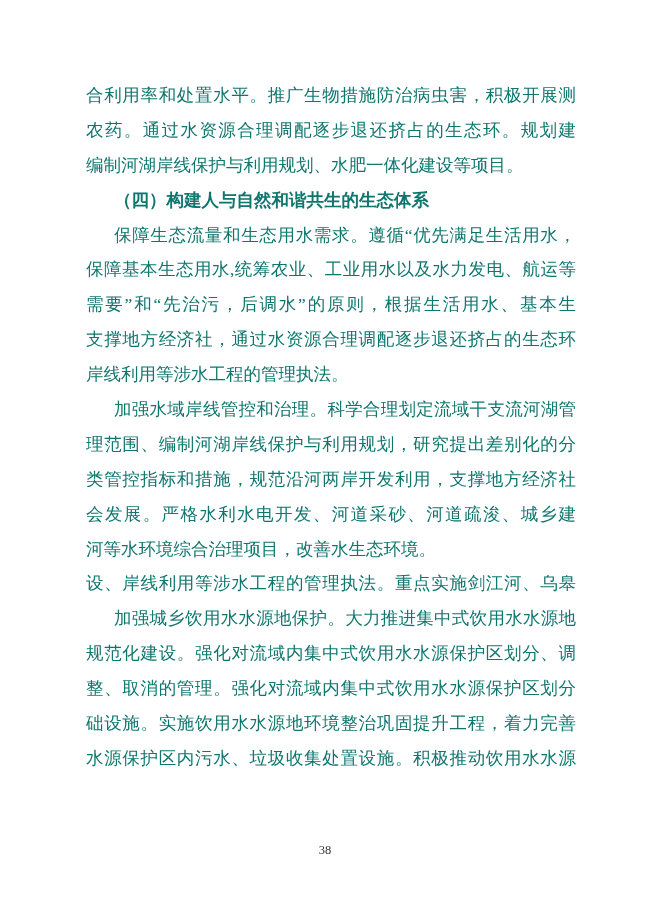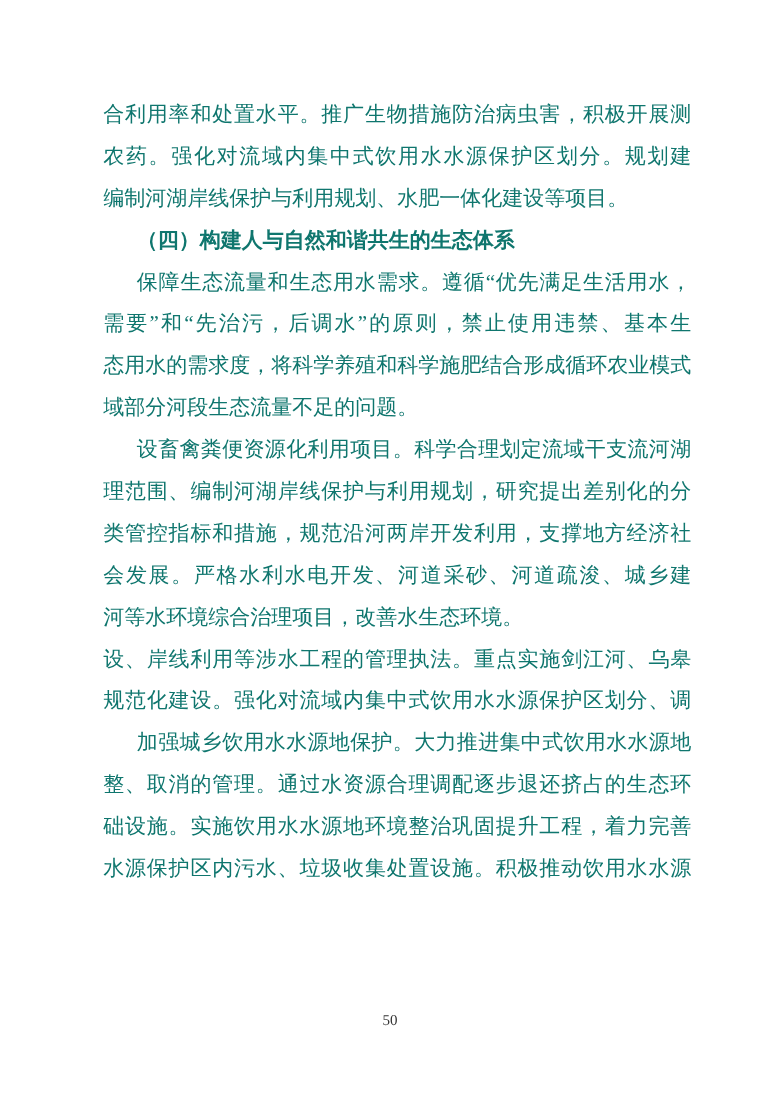--- a/index.html
+++ b/index.html
@@ -51,33 +51,34 @@
     color: #333333;
     font-family: "Liberation Serif", serif;
   }
 </style>
 </head>
 <body>
 
 <div class="page">
   <div class="text-block">
       <div class="line justify"><span class="seg">合利用率和处置水平。推广生物措施防治病虫害，积极开展测</span></div>
-      <div class="line justify"><span class="seg">农药。强化对流域内集中式饮用水水源保护区划分。规划建</span></div>
+      <div class="line justify"><span class="seg">农药。通过水资源合理调配逐步退还挤占的生态环。规划建</span></div>
       <div class="line"><span class="seg">编制河湖岸线保护与利用规划、水肥一体化建设等项目。</span></div>
       <div class="line indent heading"><span class="seg">（四）构建人与自然和谐共生的生态体系</span></div>
       <div class="line justify indent"><span class="seg bold">保障生态流量和生态用水需求。</span><span class="seg">遵循“优先满足生活用水，</span></div>
-      <div class="line justify"><span class="seg">需要”和“先治污，后调水”的原则，禁止使用违禁、基本生</span></div>
-      <div class="line justify"><span class="seg">态用水的需求度，将科学养殖和科学施肥结合形成循环农业模式</span></div>
-      <div class="line"><span class="seg">域部分河段生态流量不足的问题。</span></div>
-      <div class="line justify indent"><span class="seg bold">设畜禽粪便资源化利用项目。</span><span class="seg">科学合理划定流域干支流河湖管</span></div>
+      <div class="line justify"><span class="seg">保障基本生态用水,统筹农业、工业用水以及水力发电、航运等</span></div>
+      <div class="line justify"><span class="seg">需要”和“先治污，后调水”的原则，根据生活用水、基本生</span></div>
+      <div class="line justify"><span class="seg">支撑地方经济社，通过水资源合理调配逐步退还挤占的生态环</span></div>
+      <div class="line"><span class="seg">岸线利用等涉水工程的管理执法。</span></div>
+      <div class="line justify indent"><span class="seg bold">加强水域岸线管控和治理。</span><span class="seg">科学合理划定流域干支流河湖管</span></div>
       <div class="line justify"><span class="seg">理范围、编制河湖岸线保护与利用规划，研究提出差别化的分</span></div>
       <div class="line justify"><span class="seg">类管控指标和措施，规范沿河两岸开发利用，支撑地方经济社</span></div>
       <div class="line justify"><span class="seg">会发展。严格水利水电开发、河道采砂、河道疏浚、城乡建</span></div>
       <div class="line"><span class="seg">河等水环境综合治理项目，改善水生态环境。</span></div>
       <div class="line justify"><span class="seg">设、岸线利用等涉水工程的管理执法。重点实施剑江河、乌皋</span></div>
+      <div class="line justify indent"><span class="seg bold">加强城乡饮用水水源地保护。</span><span class="seg">大力推进集中式饮用水水源地</span></div>
       <div class="line justify"><span class="seg">规范化建设。强化对流域内集中式饮用水水源保护区划分、调</span></div>
-      <div class="line justify indent"><span class="seg bold">加强城乡饮用水水源地保护。</span><span class="seg">大力推进集中式饮用水水源地</span></div>
-      <div class="line justify"><span class="seg">整、取消的管理。通过水资源合理调配逐步退还挤占的生态环</span></div>
+      <div class="line justify"><span class="seg">整、取消的管理。强化对流域内集中式饮用水水源保护区划分</span></div>
       <div class="line justify"><span class="seg">础设施。实施饮用水水源地环境整治巩固提升工程，着力完善</span></div>
       <div class="line justify"><span class="seg">水源保护区内污水、垃圾收集处置设施。积极推动饮用水水源</span></div>
     </div>
-  <div class="page-number">50</div>
+  <div class="page-number">38</div>
 </div>
 
 </body></html>

